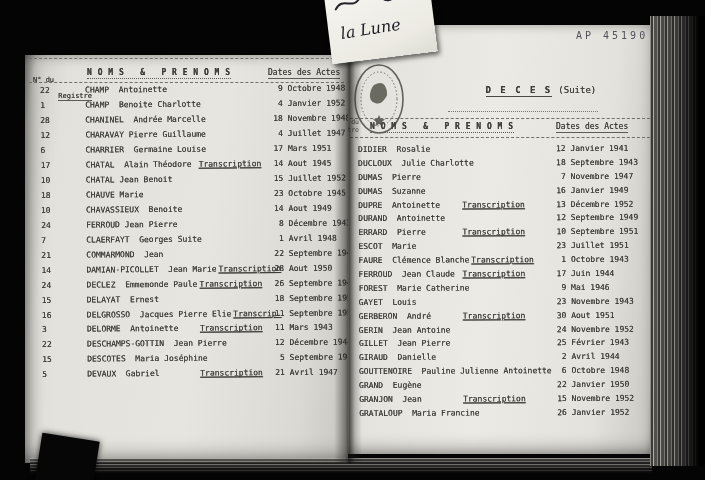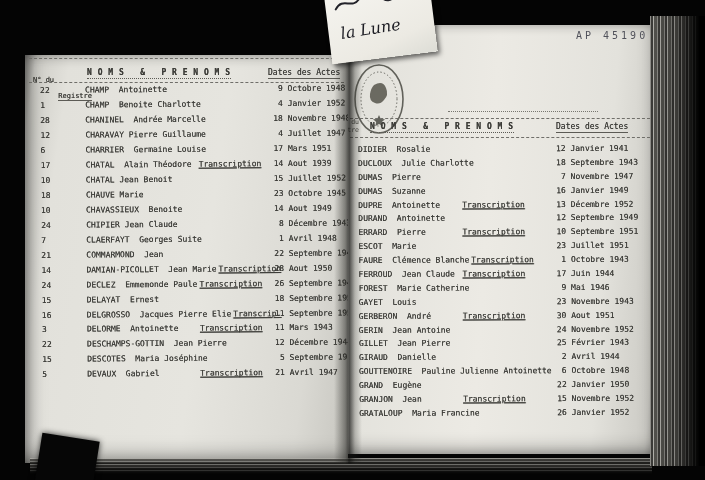--- a/index.html
+++ b/index.html
@@ -117,40 +117,40 @@
           <span class="date"> 4 Juillet 1947</span>
         </div>
         <div class="row tw">
           <span class="reg">6</span>
           <span class="nm"><span class="name">CHARRIER  Germaine Louise</span><span class="trans"></span></span>
           <span class="date">17 Mars 1951</span>
         </div>
         <div class="row tw">
           <span class="reg">17</span>
           <span class="nm"><span class="name">CHATAL  Alain Théodore</span><span class="trans">Transcription</span></span>
-          <span class="date">14 Aout 1939</span>
+          <span class="date">14 Aout 1945</span>
         </div>
         <div class="row tw">
           <span class="reg">10</span>
           <span class="nm"><span class="name">CHATAL Jean Benoit</span><span class="trans"></span></span>
           <span class="date">15 Juillet 1952</span>
         </div>
         <div class="row tw">
           <span class="reg">18</span>
           <span class="nm"><span class="name">CHAUVE Marie</span><span class="trans"></span></span>
           <span class="date">23 Octobre 1945</span>
         </div>
         <div class="row tw">
           <span class="reg">10</span>
           <span class="nm"><span class="name">CHAVASSIEUX  Benoite</span><span class="trans"></span></span>
           <span class="date">14 Aout 1949</span>
         </div>
         <div class="row tw">
           <span class="reg">24</span>
-          <span class="nm"><span class="name">CHIPIER Jean Claude</span><span class="trans"></span></span>
+          <span class="nm"><span class="name">FERROUD Jean Pierre</span><span class="trans"></span></span>
           <span class="date"> 8 Décembre 1943</span>
         </div>
         <div class="row tw">
           <span class="reg">7</span>
           <span class="nm"><span class="name">CLAERFAYT  Georges Suite</span><span class="trans"></span></span>
           <span class="date"> 1 Avril 1948</span>
         </div>
         <div class="row tw">
           <span class="reg">21</span>
           <span class="nm"><span class="name">COMMARMOND  Jean</span><span class="trans"></span></span>
@@ -204,20 +204,23 @@
 
     <div class="stamp">
       <svg width="54" height="76" viewBox="0 0 54 76">
         <ellipse cx="27" cy="38" rx="24" ry="34" fill="none" stroke="#4b4b44" stroke-width="1.6"></ellipse>
         <ellipse cx="27" cy="38" rx="18" ry="27" fill="none" stroke="#4b4b44" stroke-width="1" stroke-dasharray="1.4 2.2"></ellipse>
         <path d="M22 24 q9 -5 12 3 q3 7 -2 12 q-4 5 -9 3 q-6 -2 -5 -9 q1 -6 4 -9 z" fill="#57554c"></path>
         <path d="M27 54 l1.8 4 4.2.3 -3.2 2.8 1 4.2 -3.8 -2.3 -3.8 2.3 1 -4.2 -3.2 -2.8 4.2 -.3 z" fill="#4b4b44"></path>
       </svg>
     </div>
 
+    <div class="rp-title tw">
+      <span class="main">D E C E S</span><span class="suffix">(Suite)</span>
+    </div>
 
     <div class="dot-rule rp-dotted"></div>
 
     <div class="dash-rule" style="left:2px;right:8px;top:93px;"></div>
     <div class="fold-frag">
       <div>N° du</div>
       <div>Registre</div>
     </div>
     <div class="rp-names-hdr tw u-dot">N O M S   &amp;   P R E N O M S</div>
     <div class="rp-dates-hdr tw u-solid">Dates des Actes</div>

